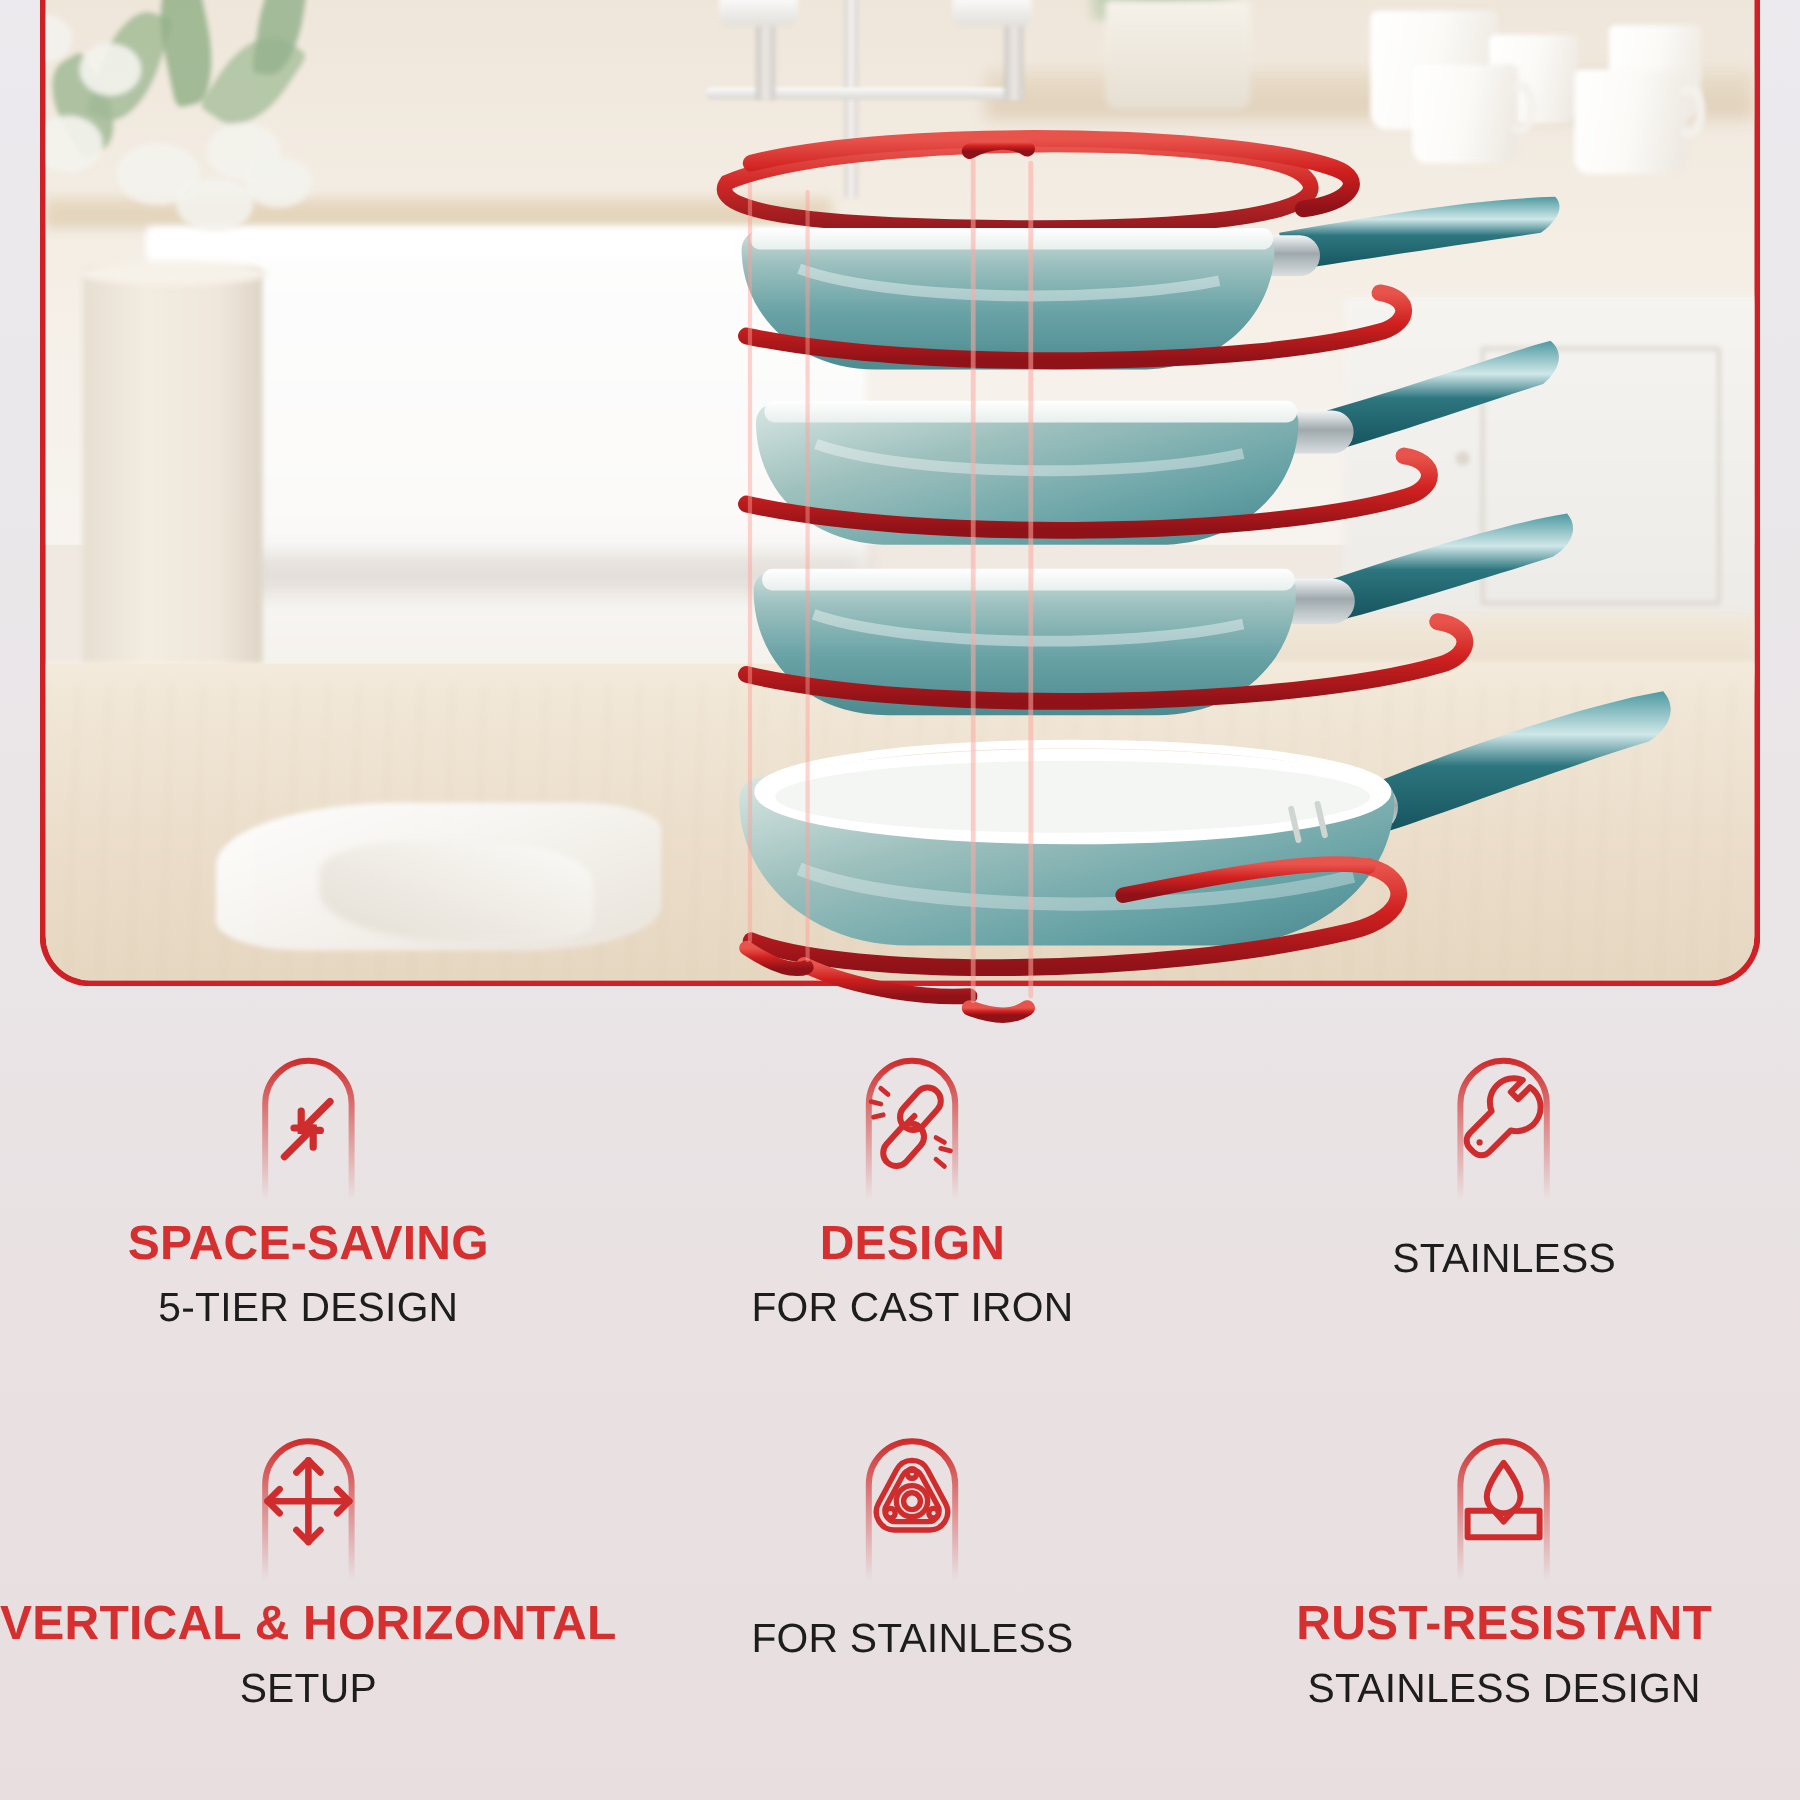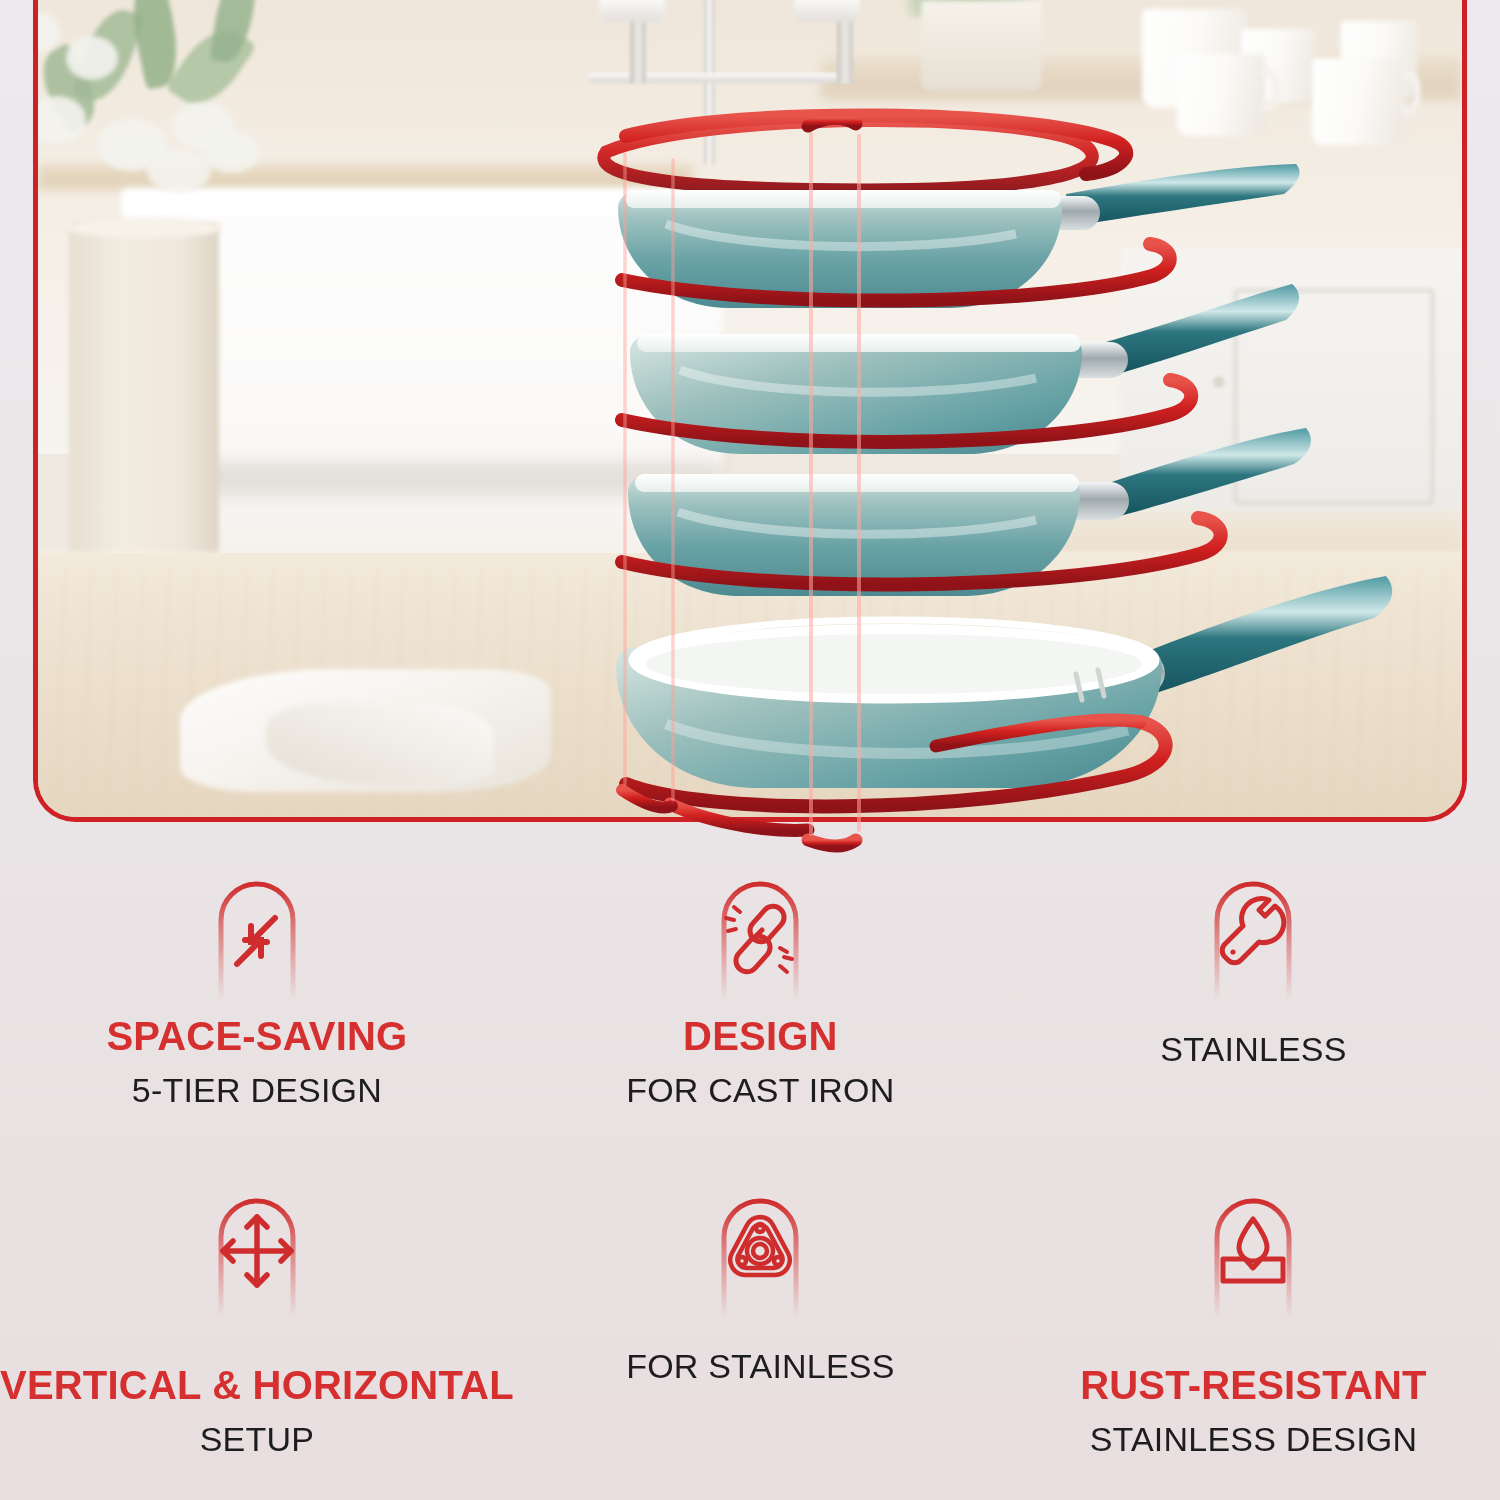--- a/index.html
+++ b/index.html
@@ -172,21 +172,21 @@
   .icon-wrap{ width:128px; height:122px; position:relative; margin-bottom:14px; }
   .icon-wrap svg{ position:absolute; left:0; top:0; width:100%; height:100%; }
   .f-title{
     font-size:40px; font-weight:bold; color:#d5302f; letter-spacing:.2px;
     line-height:1.02; text-align:center; white-space:nowrap;
   }
   .f-sub{
     font-size:34px; color:#1d1d1d; margin-top:14px; text-align:center;
     letter-spacing:.2px; white-space:nowrap;
   }
-  .r2 .f-title{ font-size:40px;margin-top:32px; }
+  .r2 .f-title{ font-size:40px; }
 </style>
 </head>
 <body>
 
 <div id="photo-panel">
   <div id="photo-frame">
     <div class="kitchen">
       <div class="wall"></div>
       <div class="wall-shelf"></div>
       <div class="backsplash"></div>

